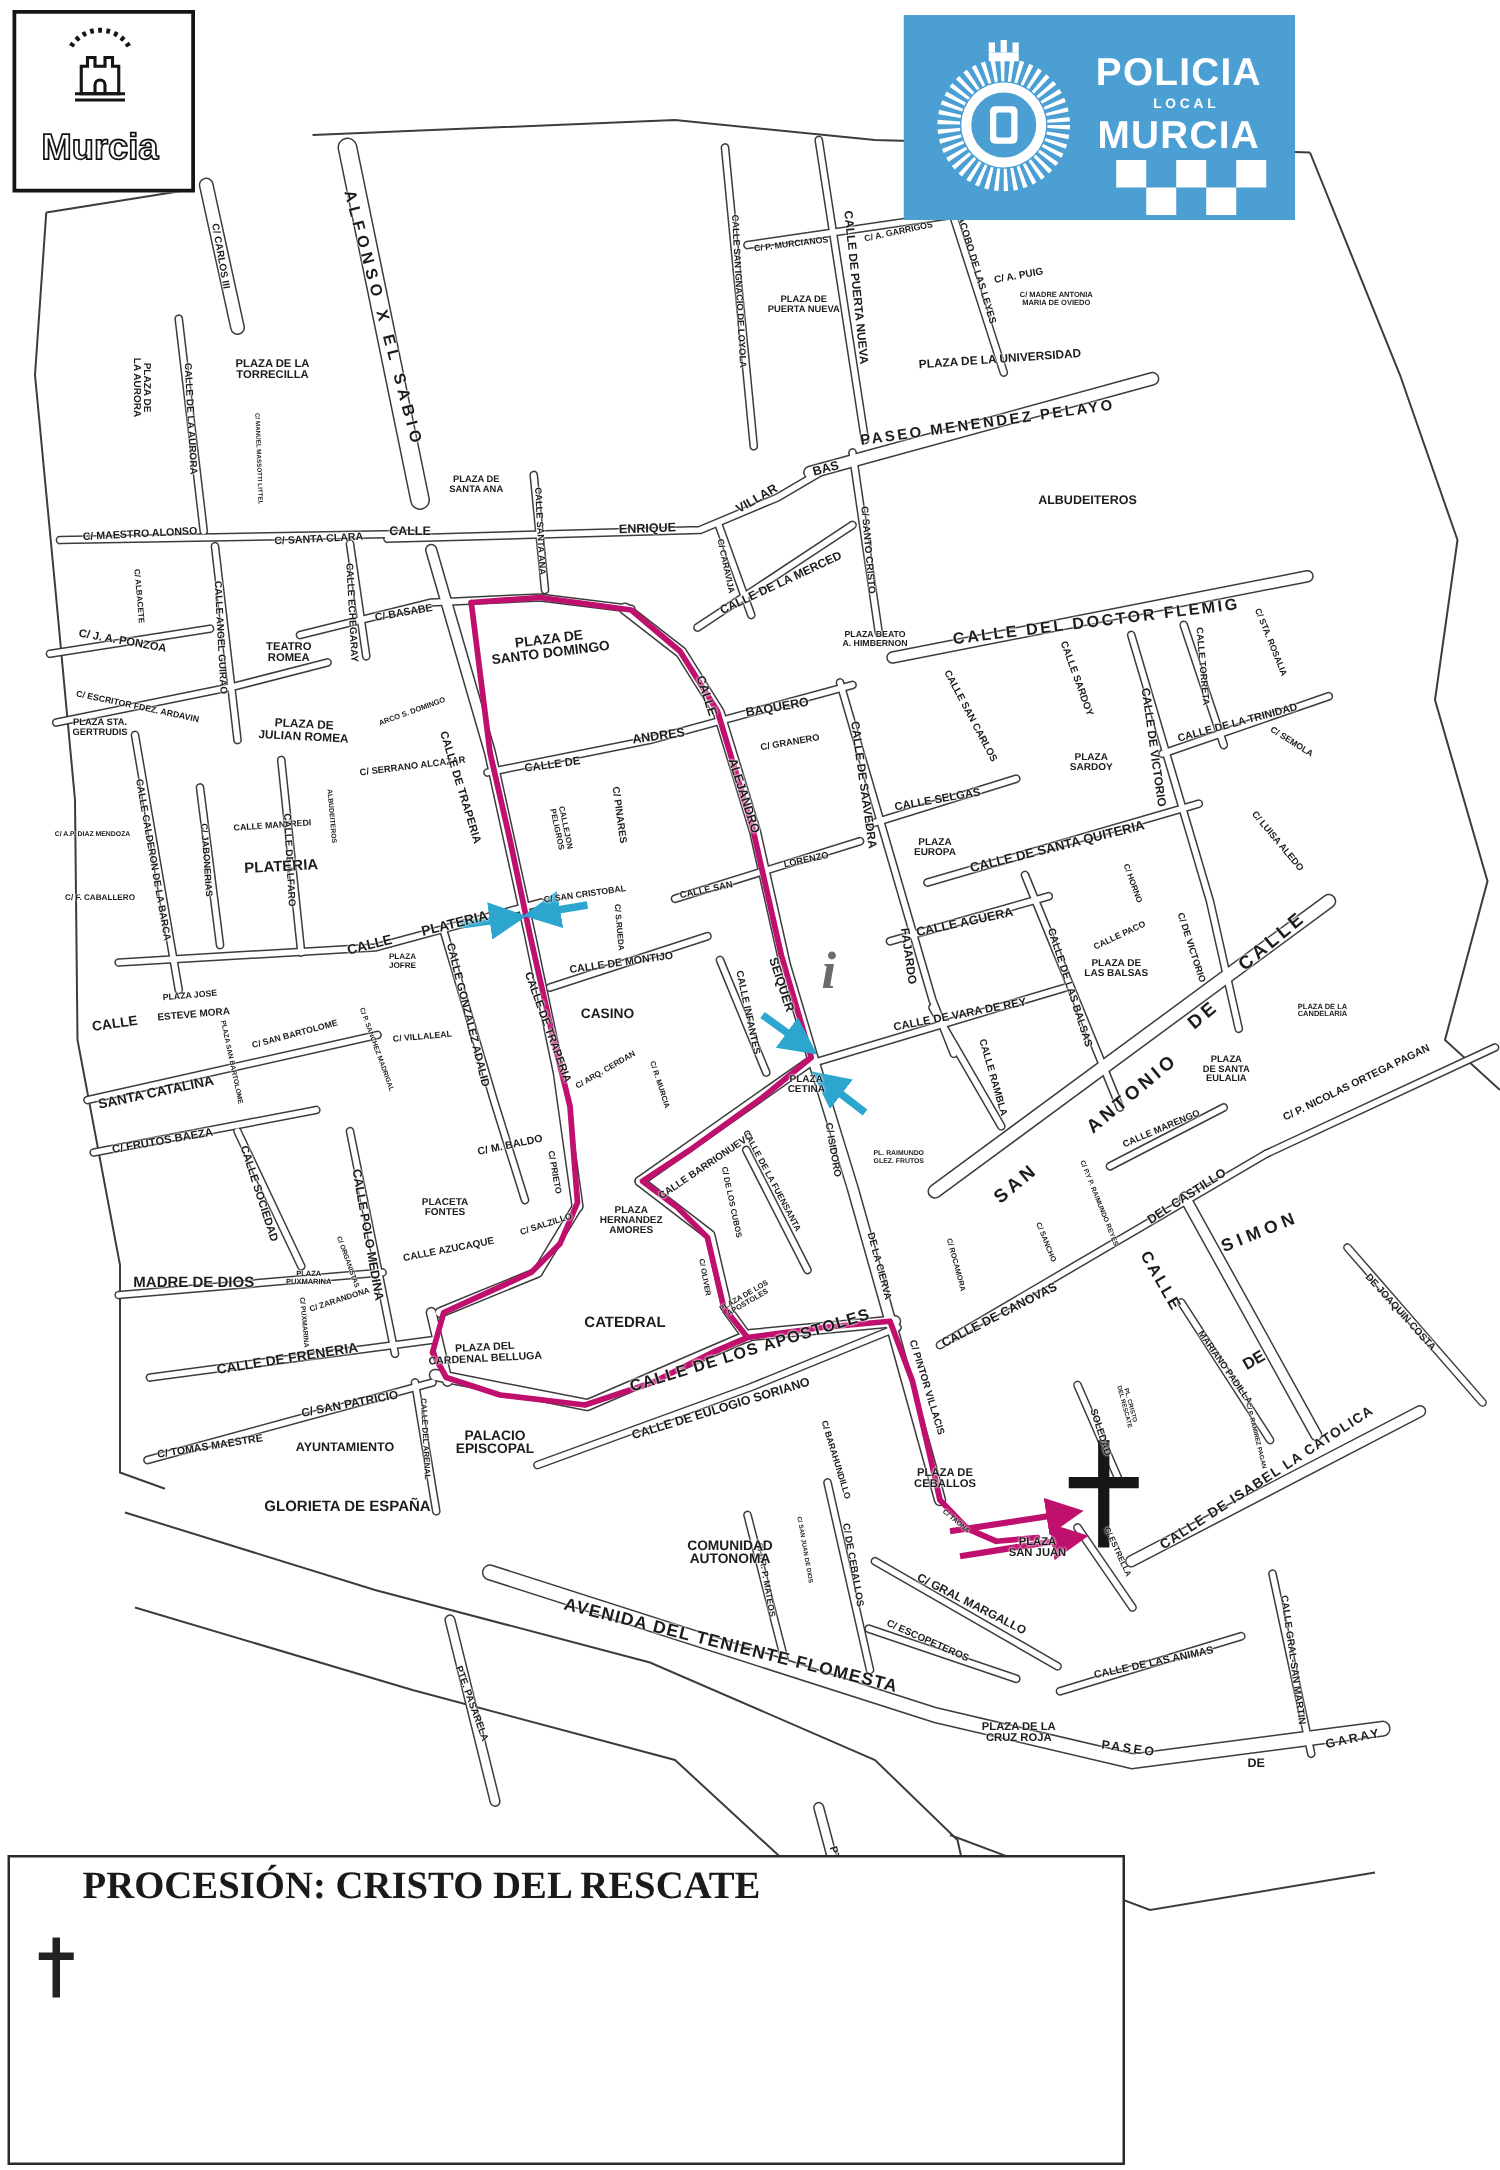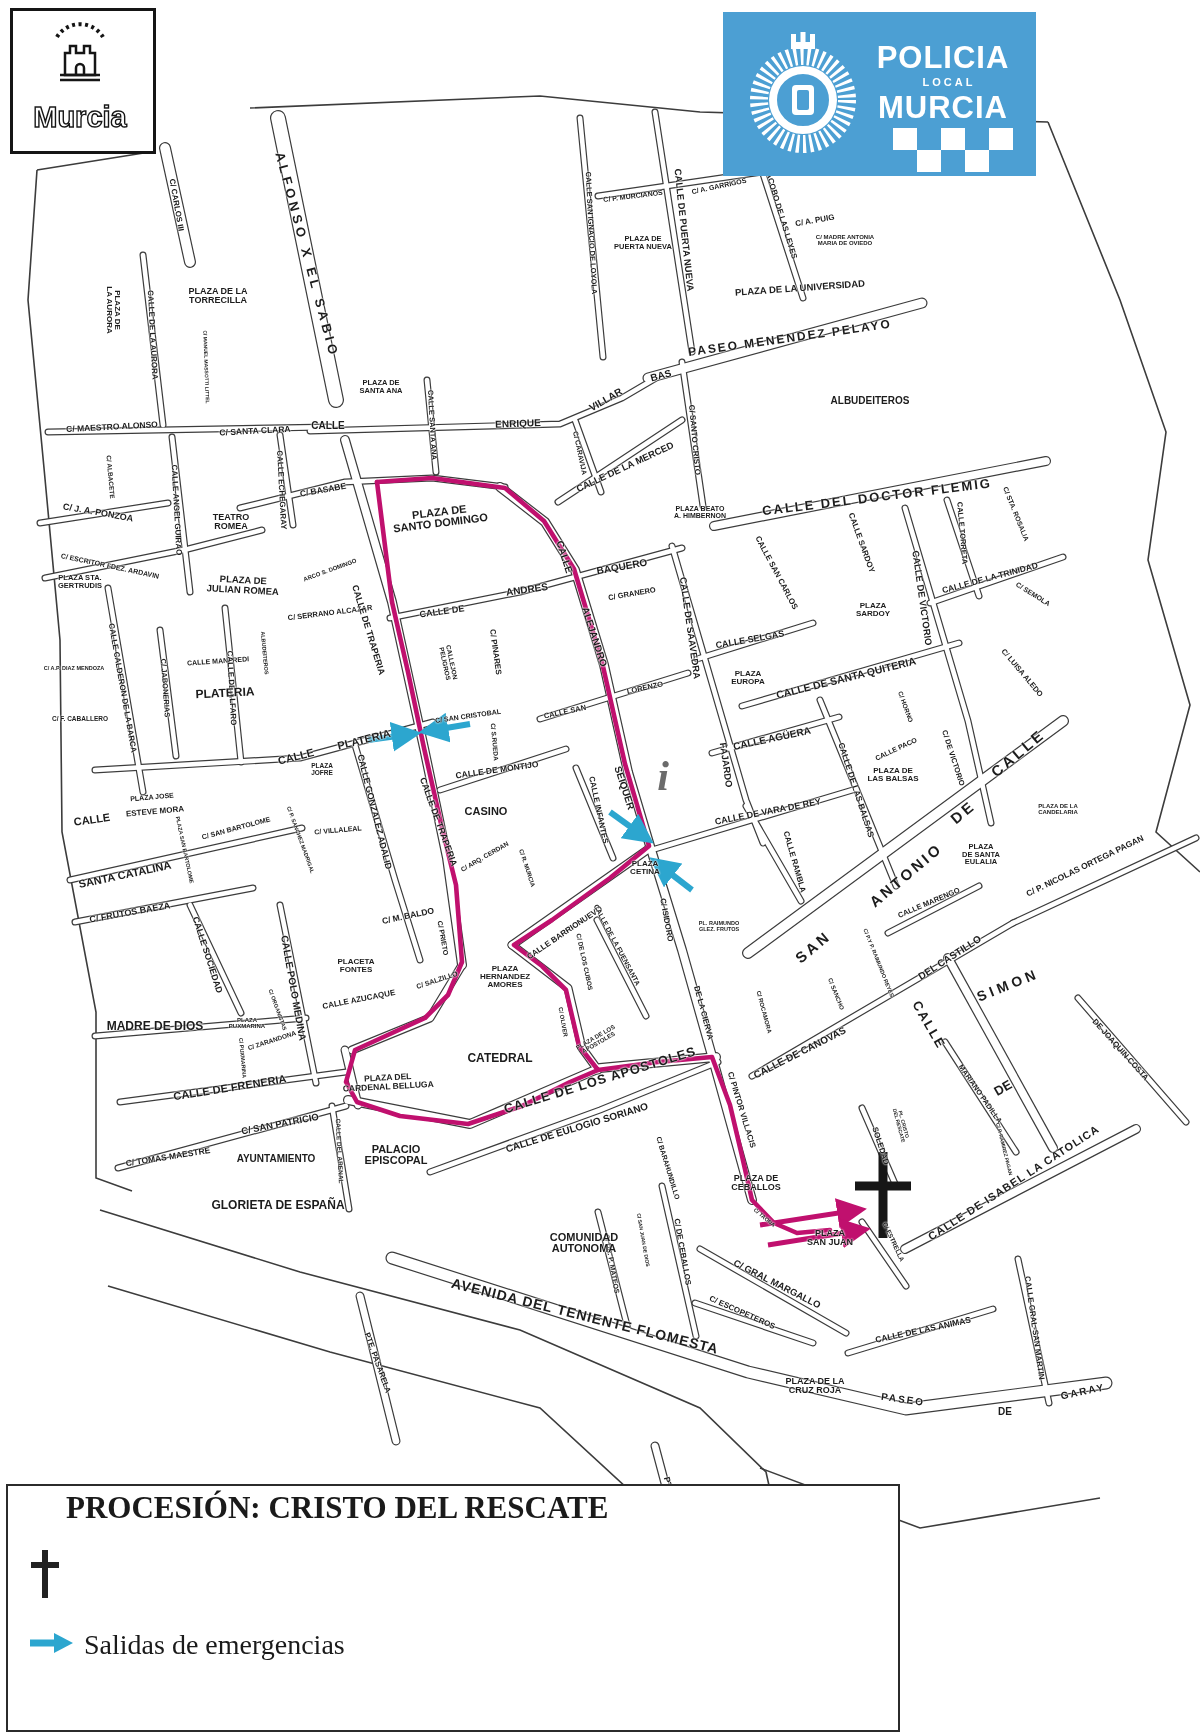--- a/index.html
+++ b/index.html
@@ -463,24 +463,15 @@
 
   <div id="legend">
     <div class="legend-sub">PROCESIÓN: CRISTO DEL RESCATE</div>
     <div class="legend-item">
       <span class="ic">
         <svg width="34" height="52" viewBox="0 0 34 52">
           <path d="M17,2 V50 M3,17 H31" stroke="#222" stroke-width="6" fill="none"></path>
         </svg>
       </span>
     </div>
-    <div class="legend-item">
-      <span class="ic">
-        <svg width="46" height="22" viewBox="0 0 46 22">
-          <path d="M2,11 H28" stroke="#2CA6CF" stroke-width="7" fill="none"></path>
-          <path d="M26,1 L45,11 L26,21 z" fill="#2CA6CF"></path>
-        </svg>
-      </span>
-      <span>Salidas de emergencias</span>
-    </div>
   </div>
 
 </div>
 
 </body></html>

